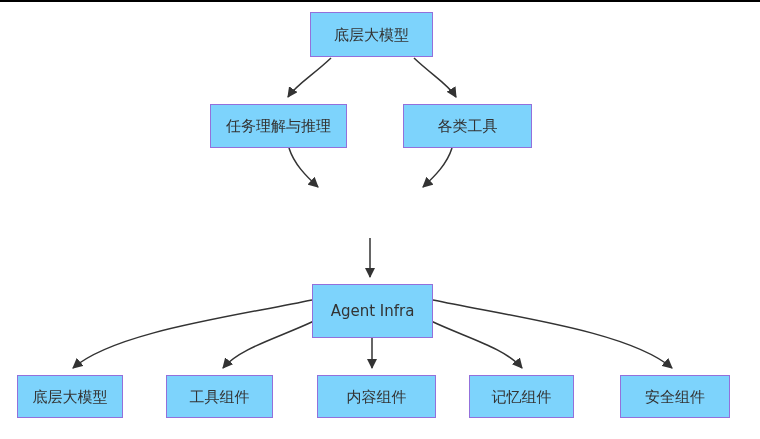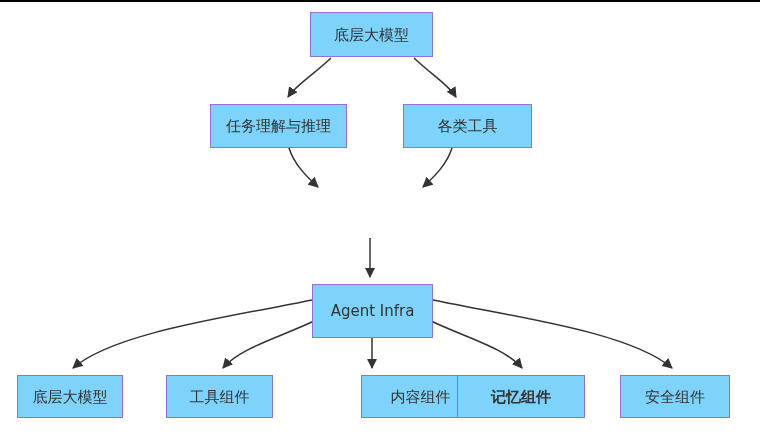--- a/index.html
+++ b/index.html
@@ -41,22 +41,22 @@
     white-space: nowrap;
   }
   
   .n-base      { left: 310px; top: 12px;  width: 123px; height: 45px; }
   .n-underst   { left: 210px; top: 104px; width: 137px; height: 44px; }
   .n-tools     { left: 403px; top: 104px; width: 129px; height: 44px; }
   .n-planning  { left: 283px; top: 193px; width: 174px; height: 45px; }
   .n-infra     { left: 312px; top: 284px; width: 121px; height: 54px; }
   .n-env       { left: 17px;  top: 375px; width: 106px; height: 43px; }
   .n-toolc     { left: 166px; top: 375px; width: 107px; height: 43px; }
-  .n-content   { left: 317px; top: 375px; width: 119px; height: 43px; margin-left: 44px; }
-  .n-memory    { left: 457px; top: 375px; width: 128px; height: 43px; font-weight: bold; }
+  .n-content   { left: 317px; top: 375px; width: 119px; height: 43px; }
+  .n-memory    { left: 469px; top: 375px; width: 105px; height: 43px; }
   .n-security  { left: 620px; top: 375px; width: 110px; height: 43px; text-align: right; }
 </style>
 </head>
 <body>
 
 <div class="canvas">
 
   <div class="top-line"></div>
 
   <svg class="edges" width="760" height="439" viewBox="0 0 760 439" xmlns="http://www.w3.org/2000/svg">

